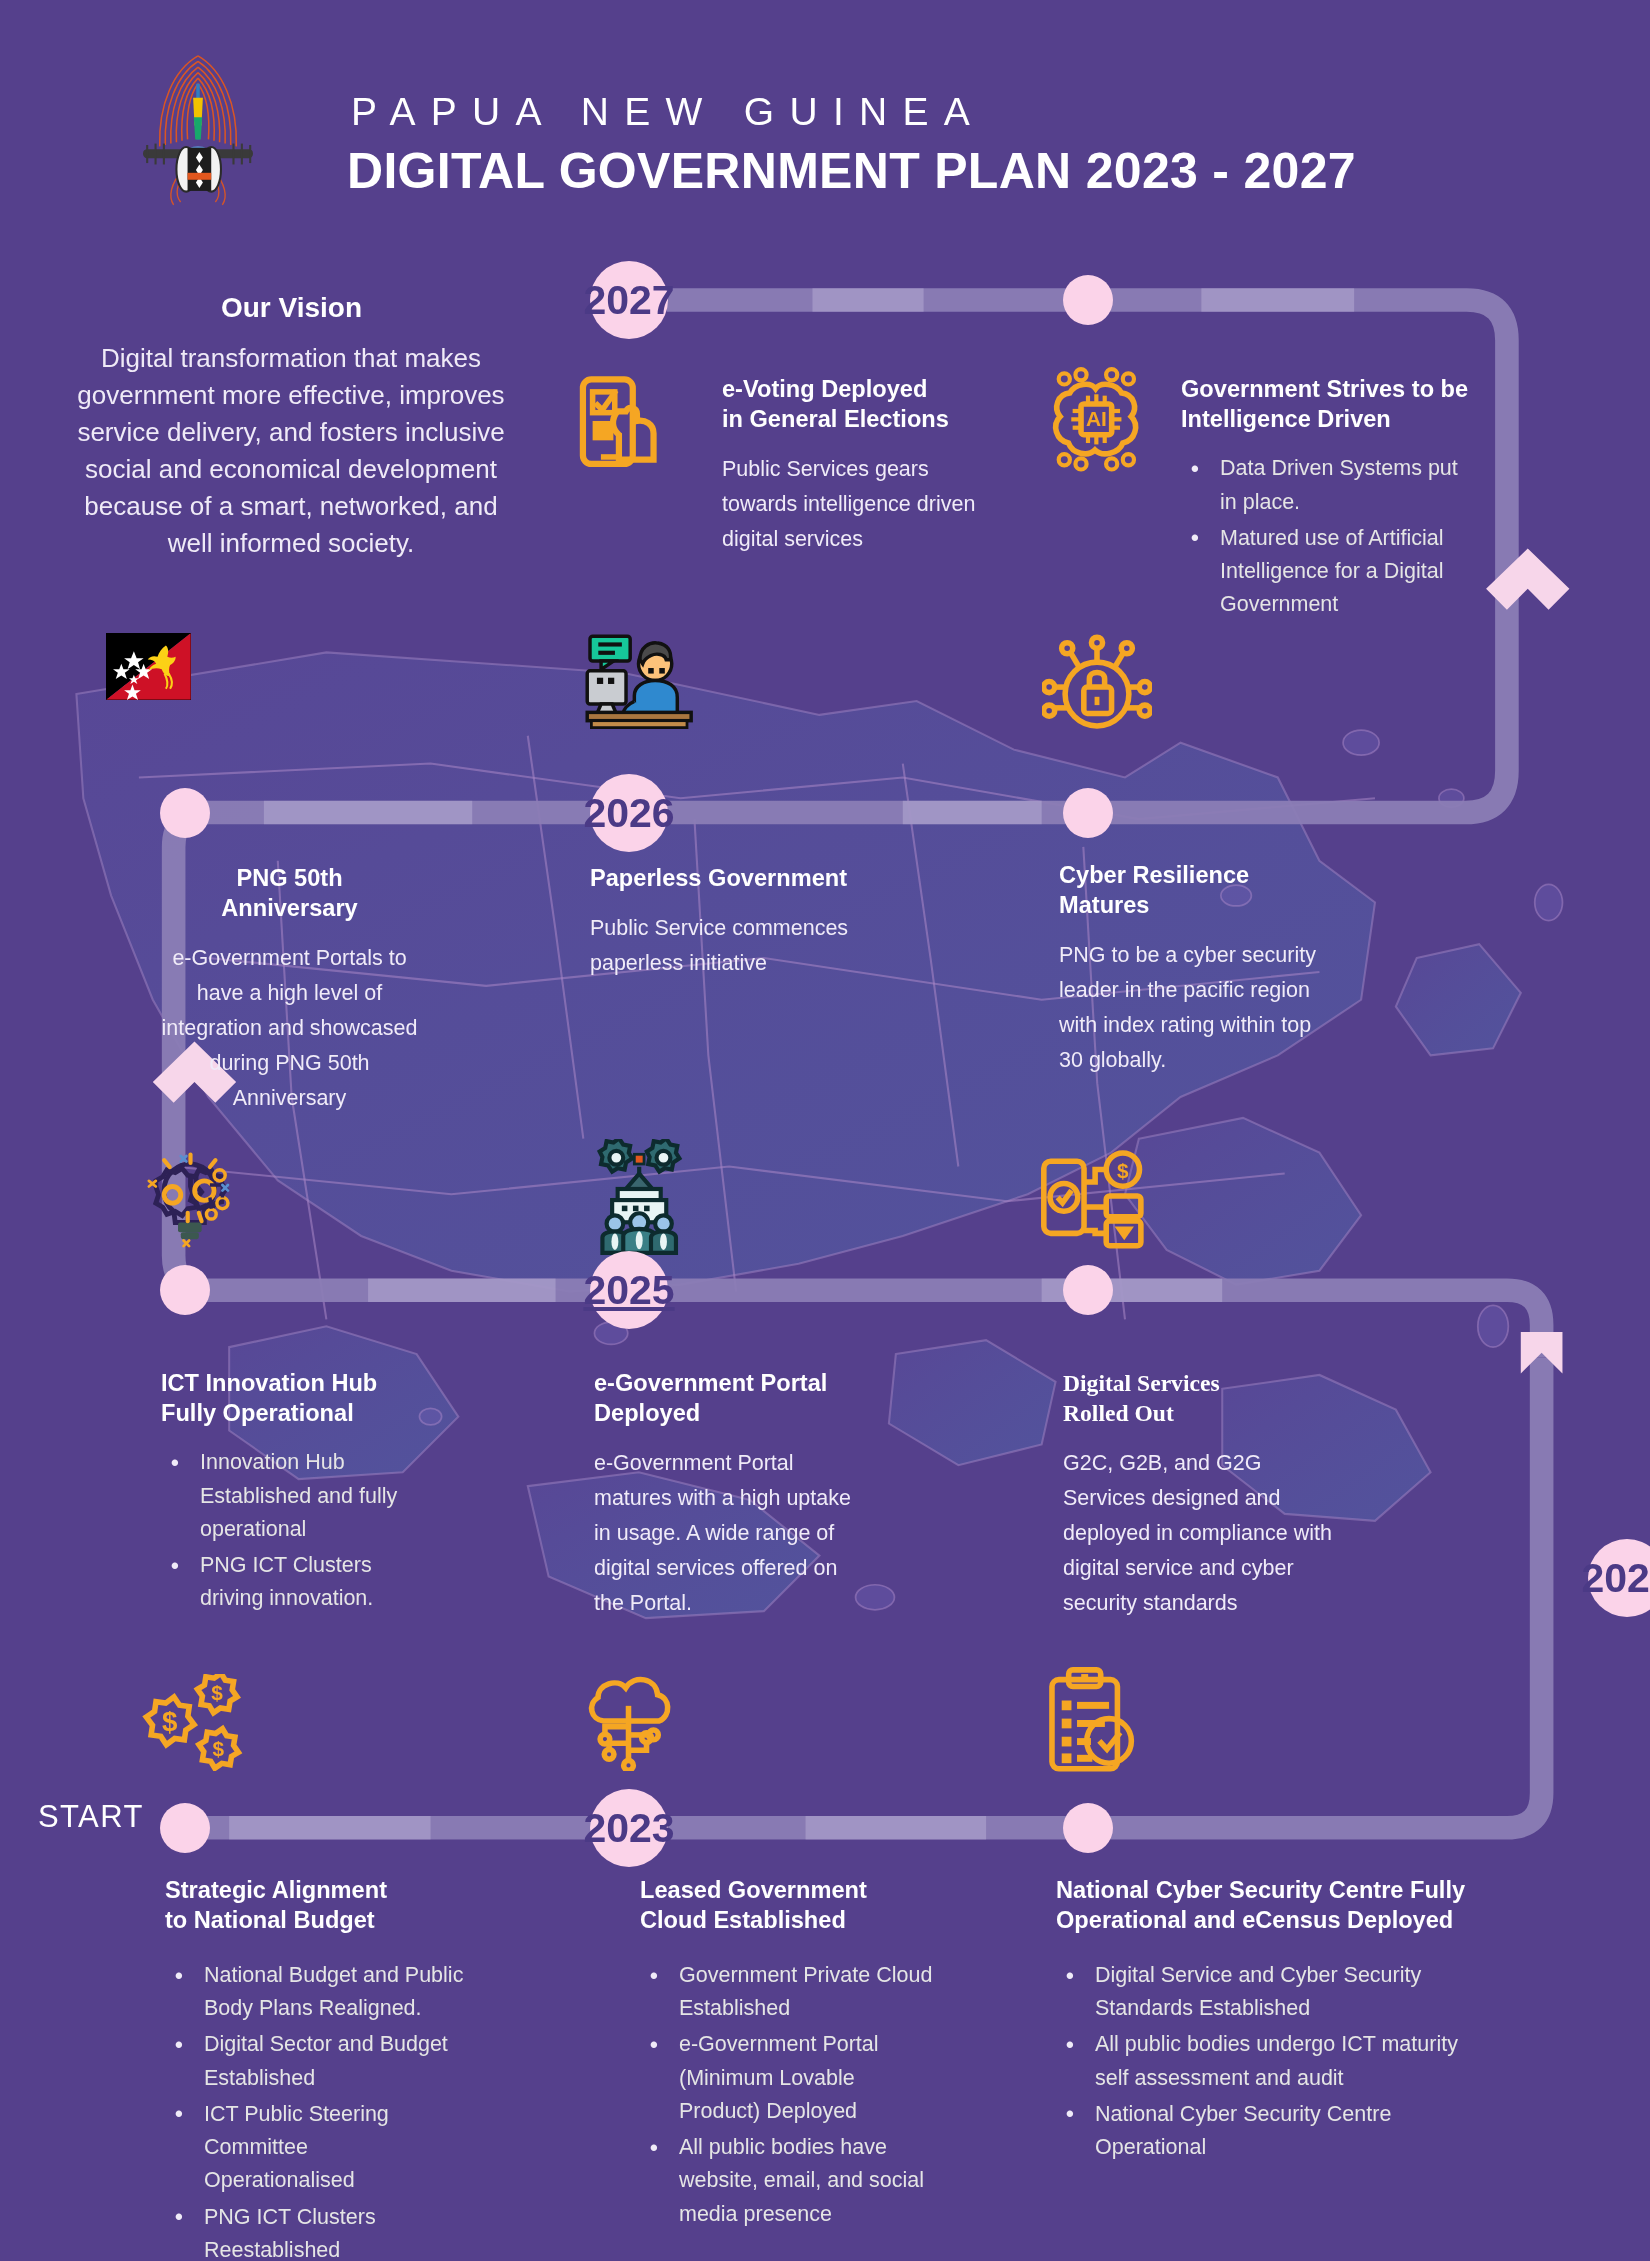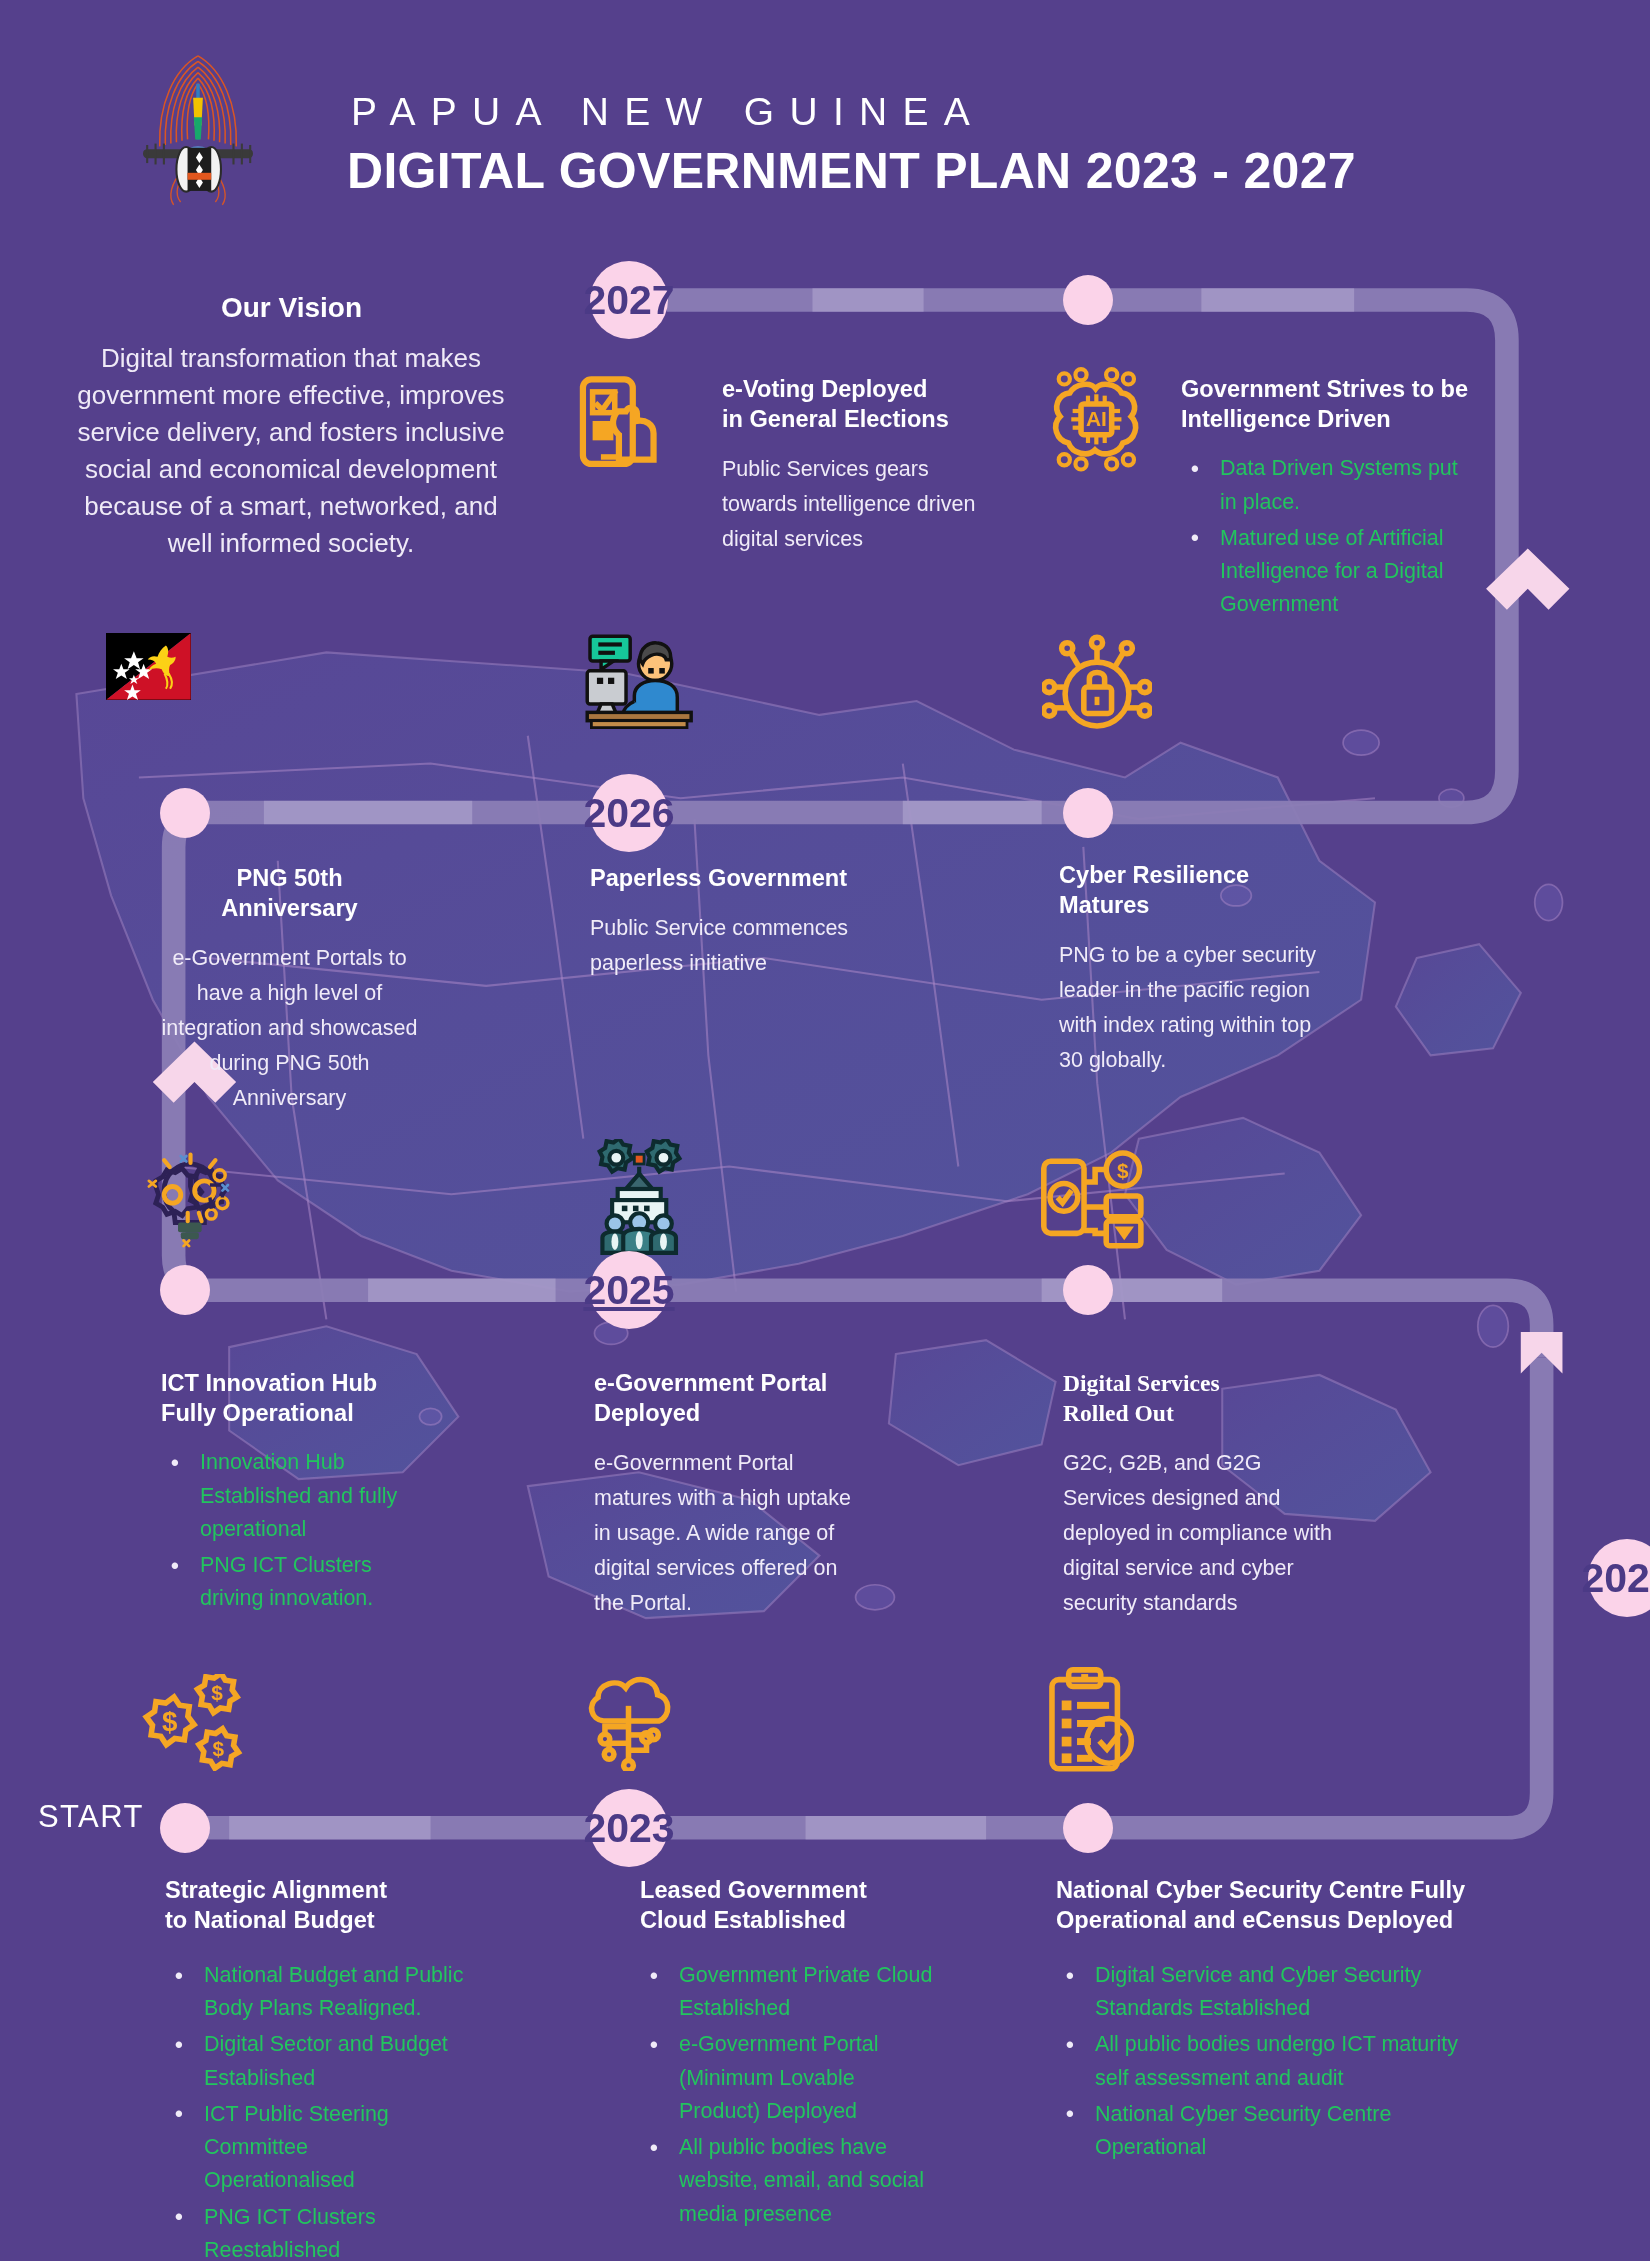--- a/index.html
+++ b/index.html
@@ -64,21 +64,21 @@
   .ms h3 {
     color:#ffffff; font-size:23.6px; font-weight:bold; line-height:1.28;
     font-family:"Liberation Sans", sans-serif; margin-bottom:18px;
   }
   .ms p {
     color:#f0ebf8; font-size:21.5px; line-height:1.62;
     font-family:"Liberation Sans", sans-serif;
   }
   .ms ul { list-style:none; }
   .ms li {
-    color:#22c55e; font-size:21.5px; line-height:1.55;
+    color:#e5e5e5; font-size:21.5px; line-height:1.55;
     font-family:"Liberation Sans", sans-serif;
     position:relative; padding-left:39px; margin-bottom:2.8px;
   }
   .ms li::before {
     content:"•"; position:absolute; left:9.7px; top:-1.4px; font-size:23.6px; color:#f0ebf8;
   }
 
   
   .icon { position:absolute; z-index:5; }
 </style>

